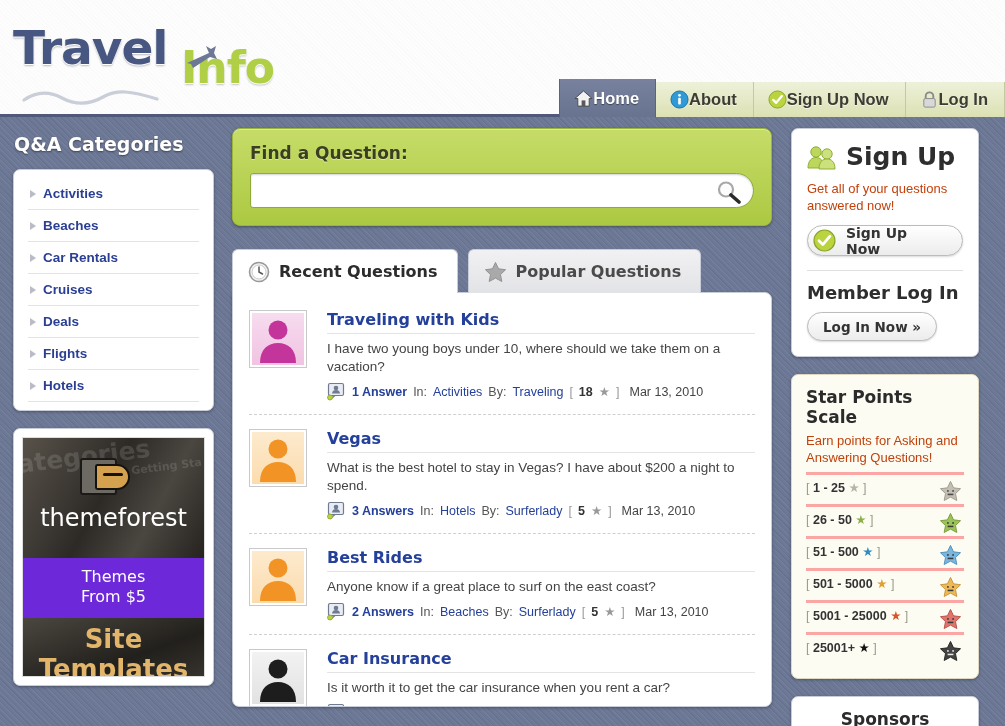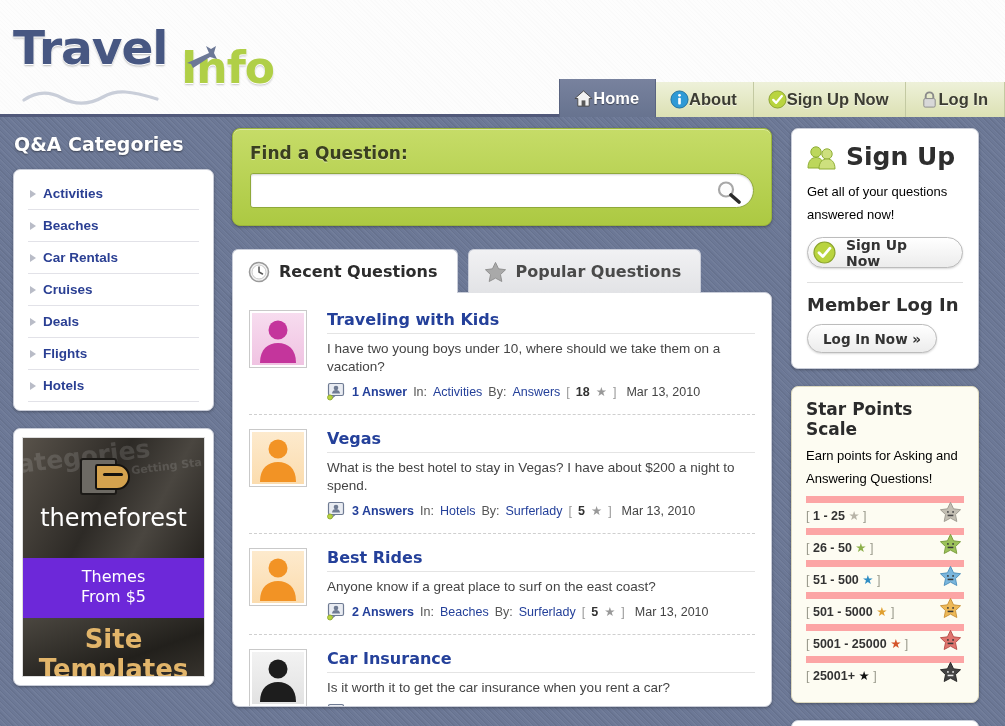--- a/index.html
+++ b/index.html
@@ -214,43 +214,43 @@
   }
   .rpanel.cream {
     background:#fdfcf2; border-color:#ddd9c0; margin-top:17px; padding:12px 14px 14px;
   }
   .rpanel.sponsors { margin-top:17px; padding:12px 14px; }
   .signup-head { display:flex; align-items:center; gap:9px; margin-bottom:9px; }
   .signup-title {
     font-size:25px; font-weight:bold; color:#2e2e2e;
     font-family:"DejaVu Sans", sans-serif;
   }
-  .rtext { font-size:13px; color:#000000; line-height:23px; margin-bottom:11px; }
+  .rtext { font-size:13px; color:#c2410c; line-height:17px; margin-bottom:11px; }
   .btn-pill {
     display:inline-flex; align-items:center; gap:10px;
     height:31px; padding:0 16px 0 5px;
     border:1px solid #bcbcbc; border-radius:16px;
     background:#fbfbfb; background-image:linear-gradient(#ffffff,#ececec);
     box-shadow:0 1px 2px rgba(0,0,0,0.15);
     font-size:14px; font-weight:bold; color:#333; cursor:pointer;
     font-family:"DejaVu Sans", sans-serif;
   }
   .btn-pill.plain { padding:0 15px; height:29px; font-size:13.5px; }
   .hr { border-top:1px solid #e0e0e0; margin:14px 0 11px; }
   .member-title {
     font-size:18px; font-weight:bold; color:#2e2e2e; margin-bottom:9px;
     font-family:"DejaVu Sans", sans-serif;
   }
   .sps-title {
     font-size:17px; font-weight:bold; color:#2b2b2b; margin-bottom:5px;
     font-family:"DejaVu Sans", sans-serif;
   }
   .star-row {
-    display:flex; align-items:flex-end; justify-content:space-between;
-    border-top:7px solid #fca5a5; padding:5px 2px 5px 0; height:32px;
+    display:flex; align-items:flex-start; justify-content:space-between;
+    border-top:3px solid #fca5a5; padding:5px 2px 5px 0; height:32px;
   }
   .star-range { font-size:12.5px; color:#9a9a8c; }
   .star-range b { color:#333; font-size:12.5px; }
   .sponsors-title {
     text-align:center; font-size:17px; font-weight:bold; color:#2b2b2b;
     font-family:"DejaVu Sans", sans-serif;
   }
 </style>
 </head>
 <body>
@@ -407,21 +407,21 @@
               <rect x="1.5" y="1.5" width="15" height="12" rx="1.5" fill="#e9ecf2" stroke="#6f7b93" stroke-width="1.2"></rect>
               <circle cx="9" cy="6" r="2.3" fill="#6f7b93"></circle>
               <path d="M5 11.5 C5 9 7 8 9 8 C11 8 13 9 13 11.5 Z" fill="#6f7b93"></path>
               <path d="M4 13.5 L4 17 L8 13.5 Z" fill="#e9ecf2" stroke="#6f7b93" stroke-width="1.2"></path>
               <circle cx="3" cy="15.5" r="2.5" fill="#b9d43f" stroke="#8aa32c" stroke-width="0.8"></circle>
             </svg>
             <span class="ans">1 Answer</span>
             <span class="dim">In:</span>
             <span class="lnk">Activities</span>
             <span class="dim">By:</span>
-            <span class="lnk">Answers</span>
+            <span class="lnk">Traveling</span>
             <span class="pts">[</span>
             <span class="ptsnum">18</span>
             <span class="pts">★</span>
             <span class="pts">]</span>
             <span class="date">Mar 13, 2010</span>
           </div>
         </div>
       </div>
 
       <div class="qitem">

